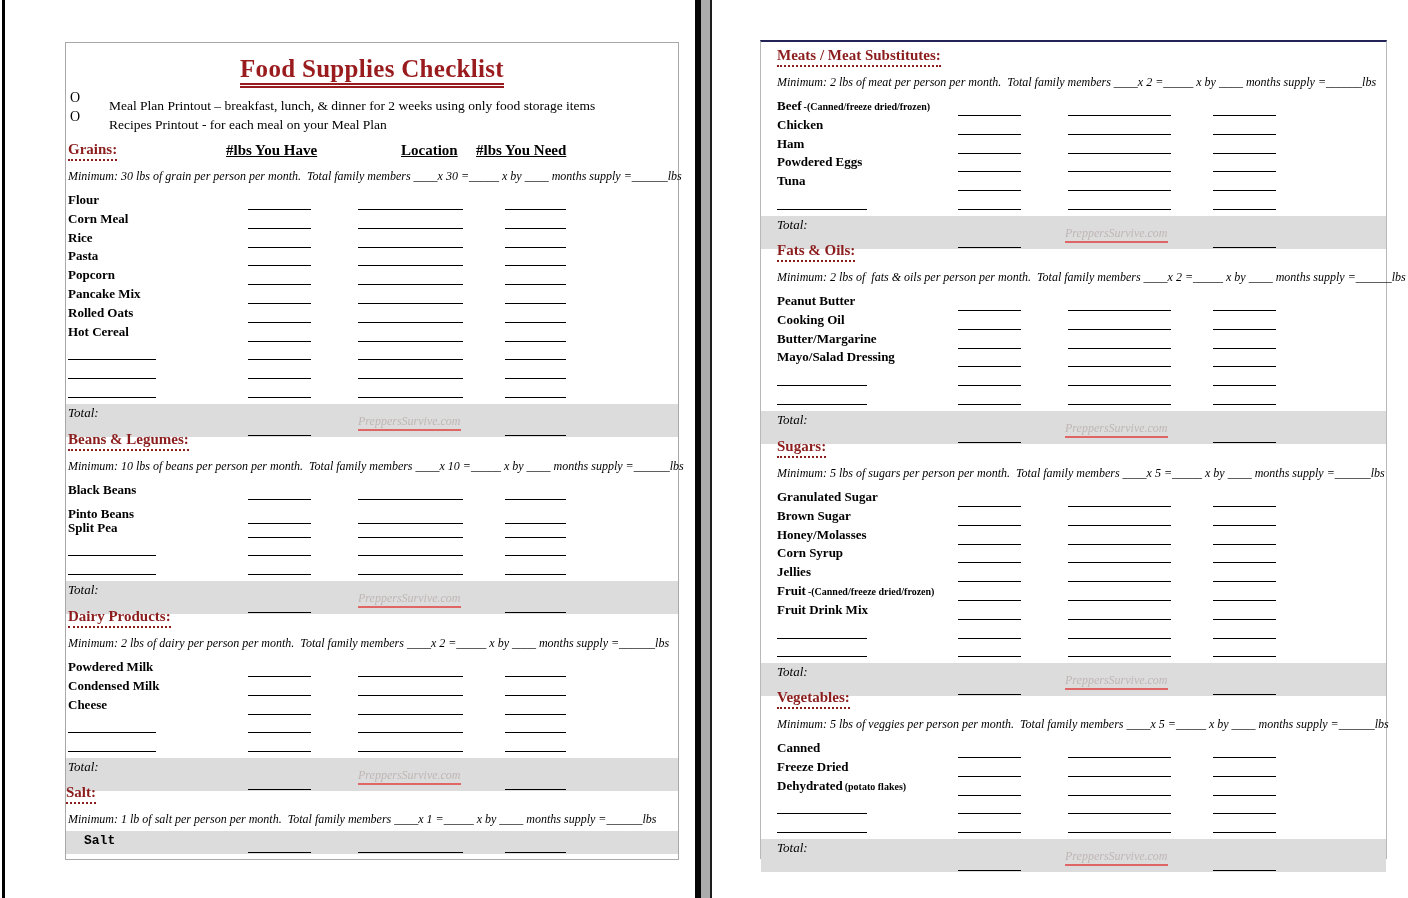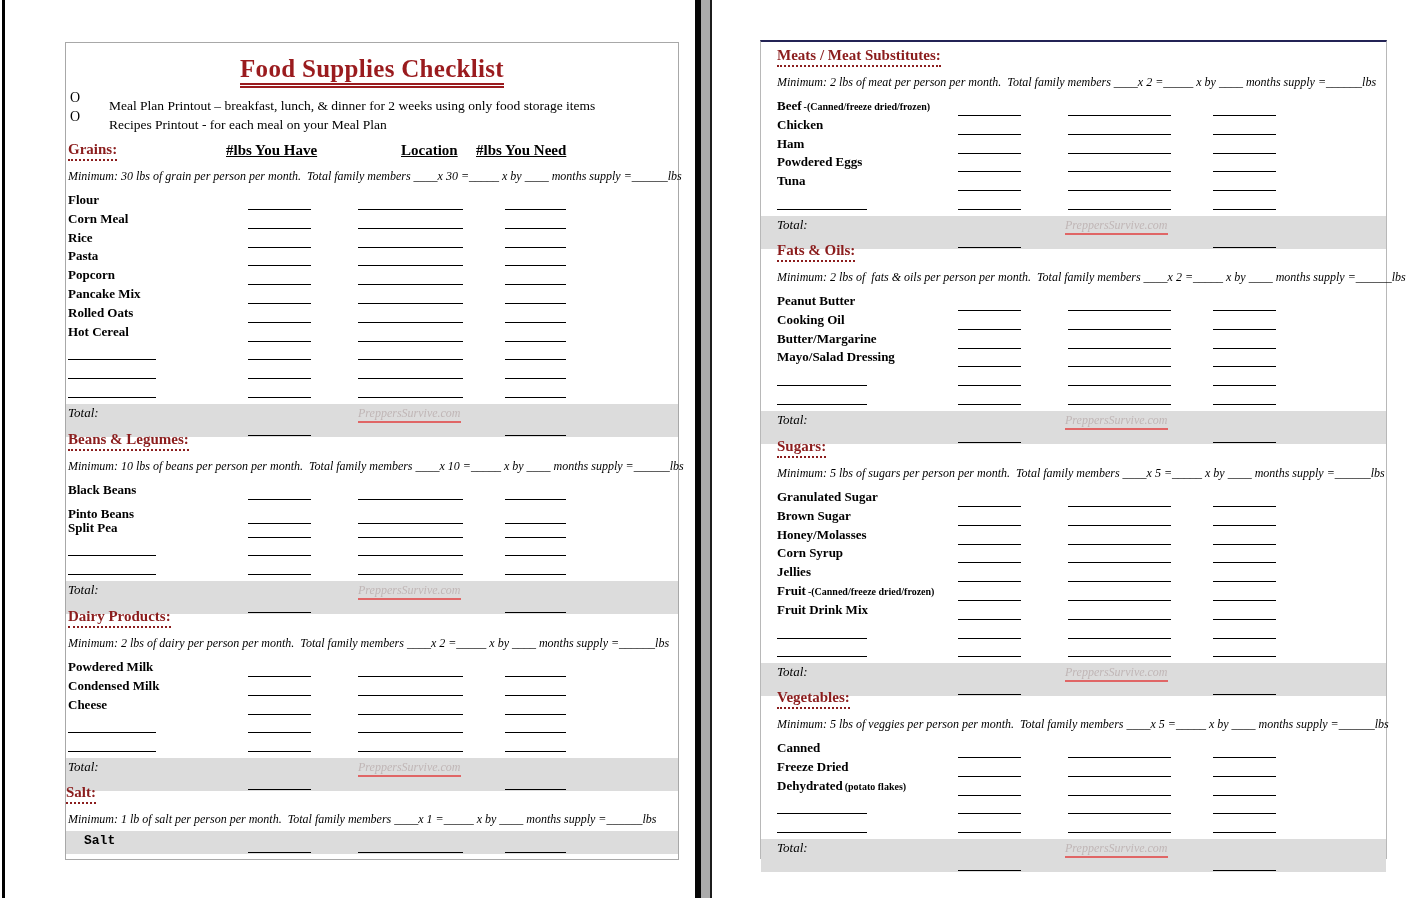--- a/index.html
+++ b/index.html
@@ -43,21 +43,21 @@
   .min-line{position:absolute;font-size:12px;font-style:italic;white-space:pre;line-height:14px;}
   .item-row{position:absolute;left:0;right:0;height:19px;}
   .item-label{position:absolute;top:0;font-size:13px;font-weight:bold;white-space:nowrap;line-height:15px;}
   .item-note{font-size:10px;font-weight:bold;margin-left:2px;}
   .blank{position:absolute;bottom:1px;height:0;border-bottom:1.5px solid #000;}
   .total-row{position:absolute;left:0;right:0;height:33px;background:var(--band-gray);}
   .total-label{position:absolute;top:1px;font-size:13px;font-style:italic;white-space:nowrap;}
   .salt-row{height:23px;}
   .salt-label{position:absolute;top:2px;font-size:13px;font-weight:bold;white-space:nowrap;}
   .watermark{
-    position:absolute;top:2px;font-size:12px;font-style:italic;color:var(--wm-gray);
+    position:absolute;top:10px;font-size:12px;font-style:italic;color:var(--wm-gray);
     border-bottom:2px solid var(--wm-red);white-space:nowrap;text-decoration:none;cursor:pointer;
   }
 </style>
 </head>
 <body style="--title-red: #9a1b1e; --heading-red: #8b1d1d; --band-gray: #dcdcdc; --wm-gray: #c0b6b6; --wm-red: #e06666; --divider-gray: #ababab;">
 
 <div class="edge-line" id="edge-left"></div>
 <div class="edge-line" id="edge-right"></div>
 
 <div class="page" id="page-left">

